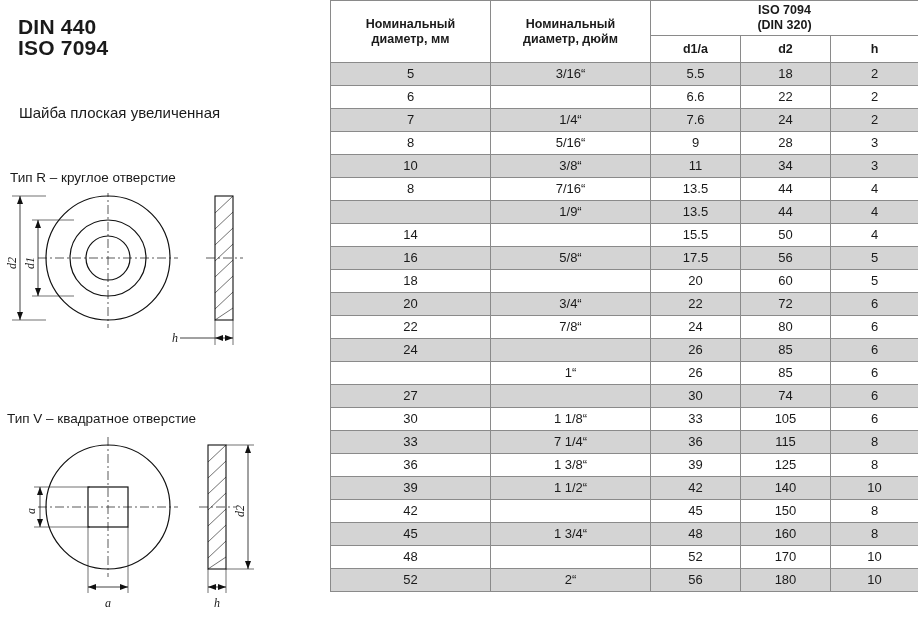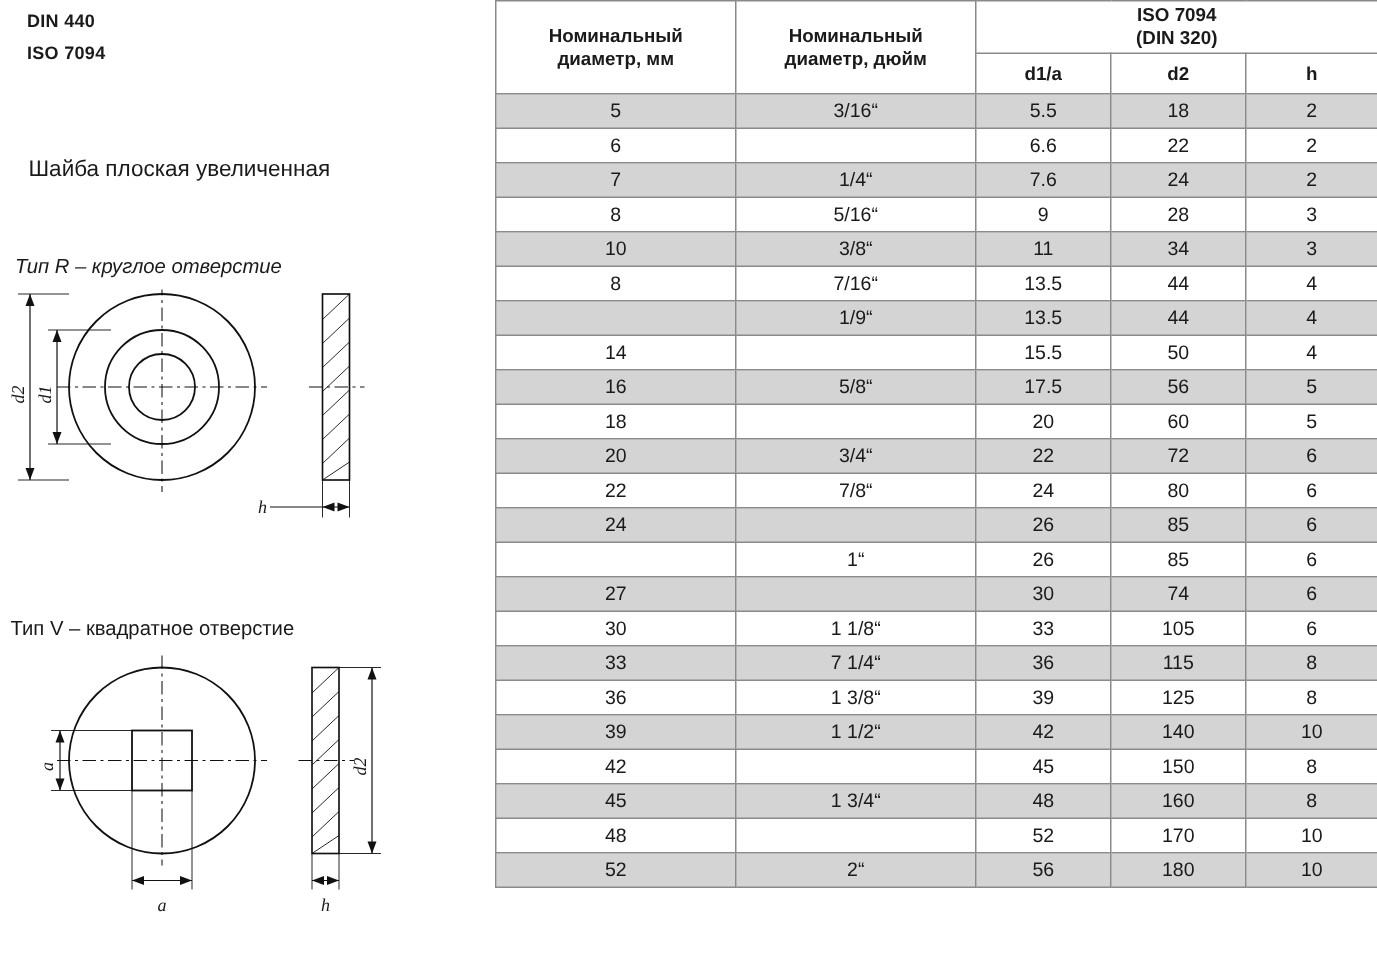--- a/index.html
+++ b/index.html
@@ -25,39 +25,38 @@
   .left {
     position: absolute;
     left: 0;
     top: 0;
     width: 330px;
     height: 637px;
   }
   .title {
     position: absolute;
     left: 18px;
-    top: 4px;
-    font-size: 12px;
+    top: 16px;
+    font-size: 21px;
     font-weight: bold;
     line-height: 21px;
     letter-spacing: 0.2px;
   }
   .subtitle {
     position: absolute;
     left: 19px;
     top: 103px;
     font-size: 15px;
     line-height: 20px;
   }
   .type-r-label {
     position: absolute;
     left: 10px;
     top: 170px;
     font-size: 13.5px;
-    font-style: italic;
   }
   .type-v-label {
     position: absolute;
     left: 7px;
     top: 411px;
     font-size: 13.5px;
   }
   .fig-r {
     position: absolute;
     left: 0px;

